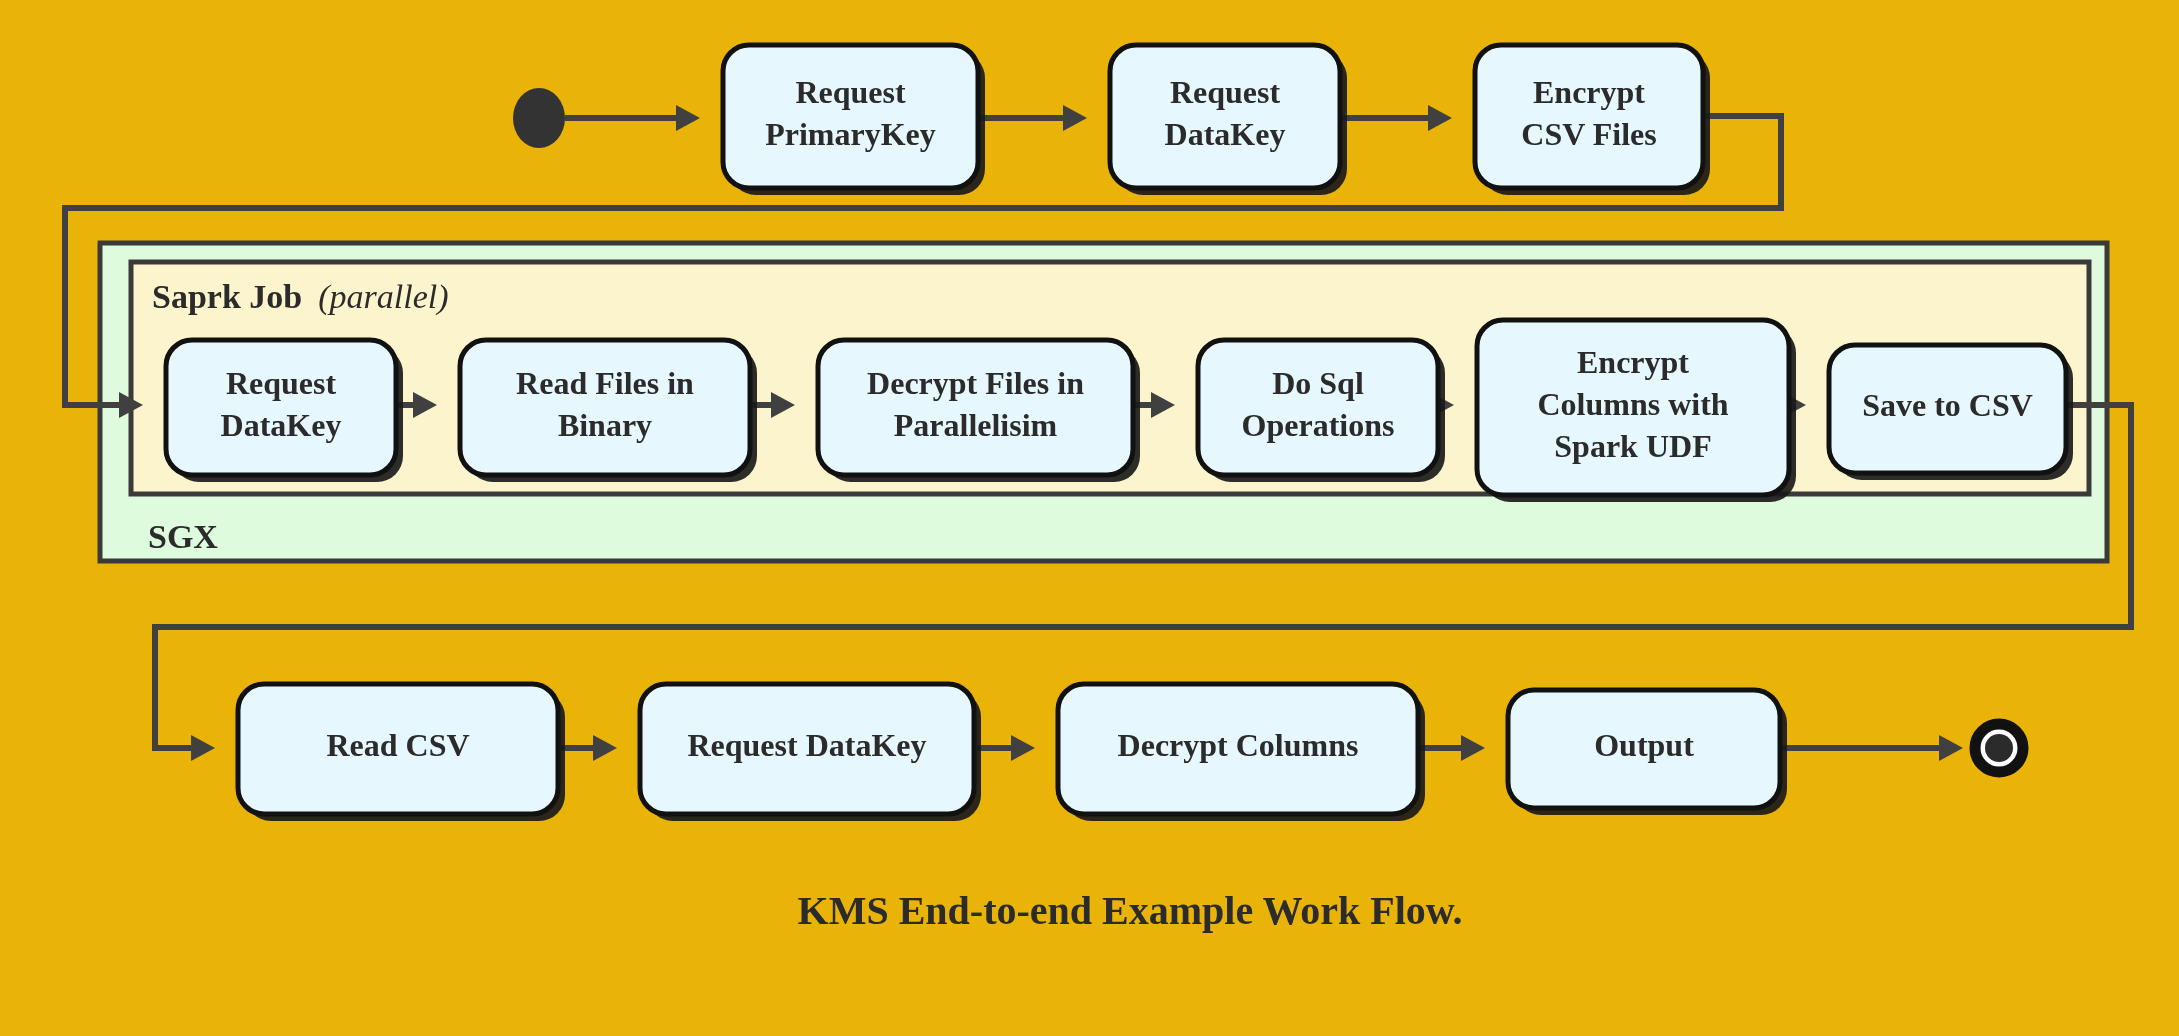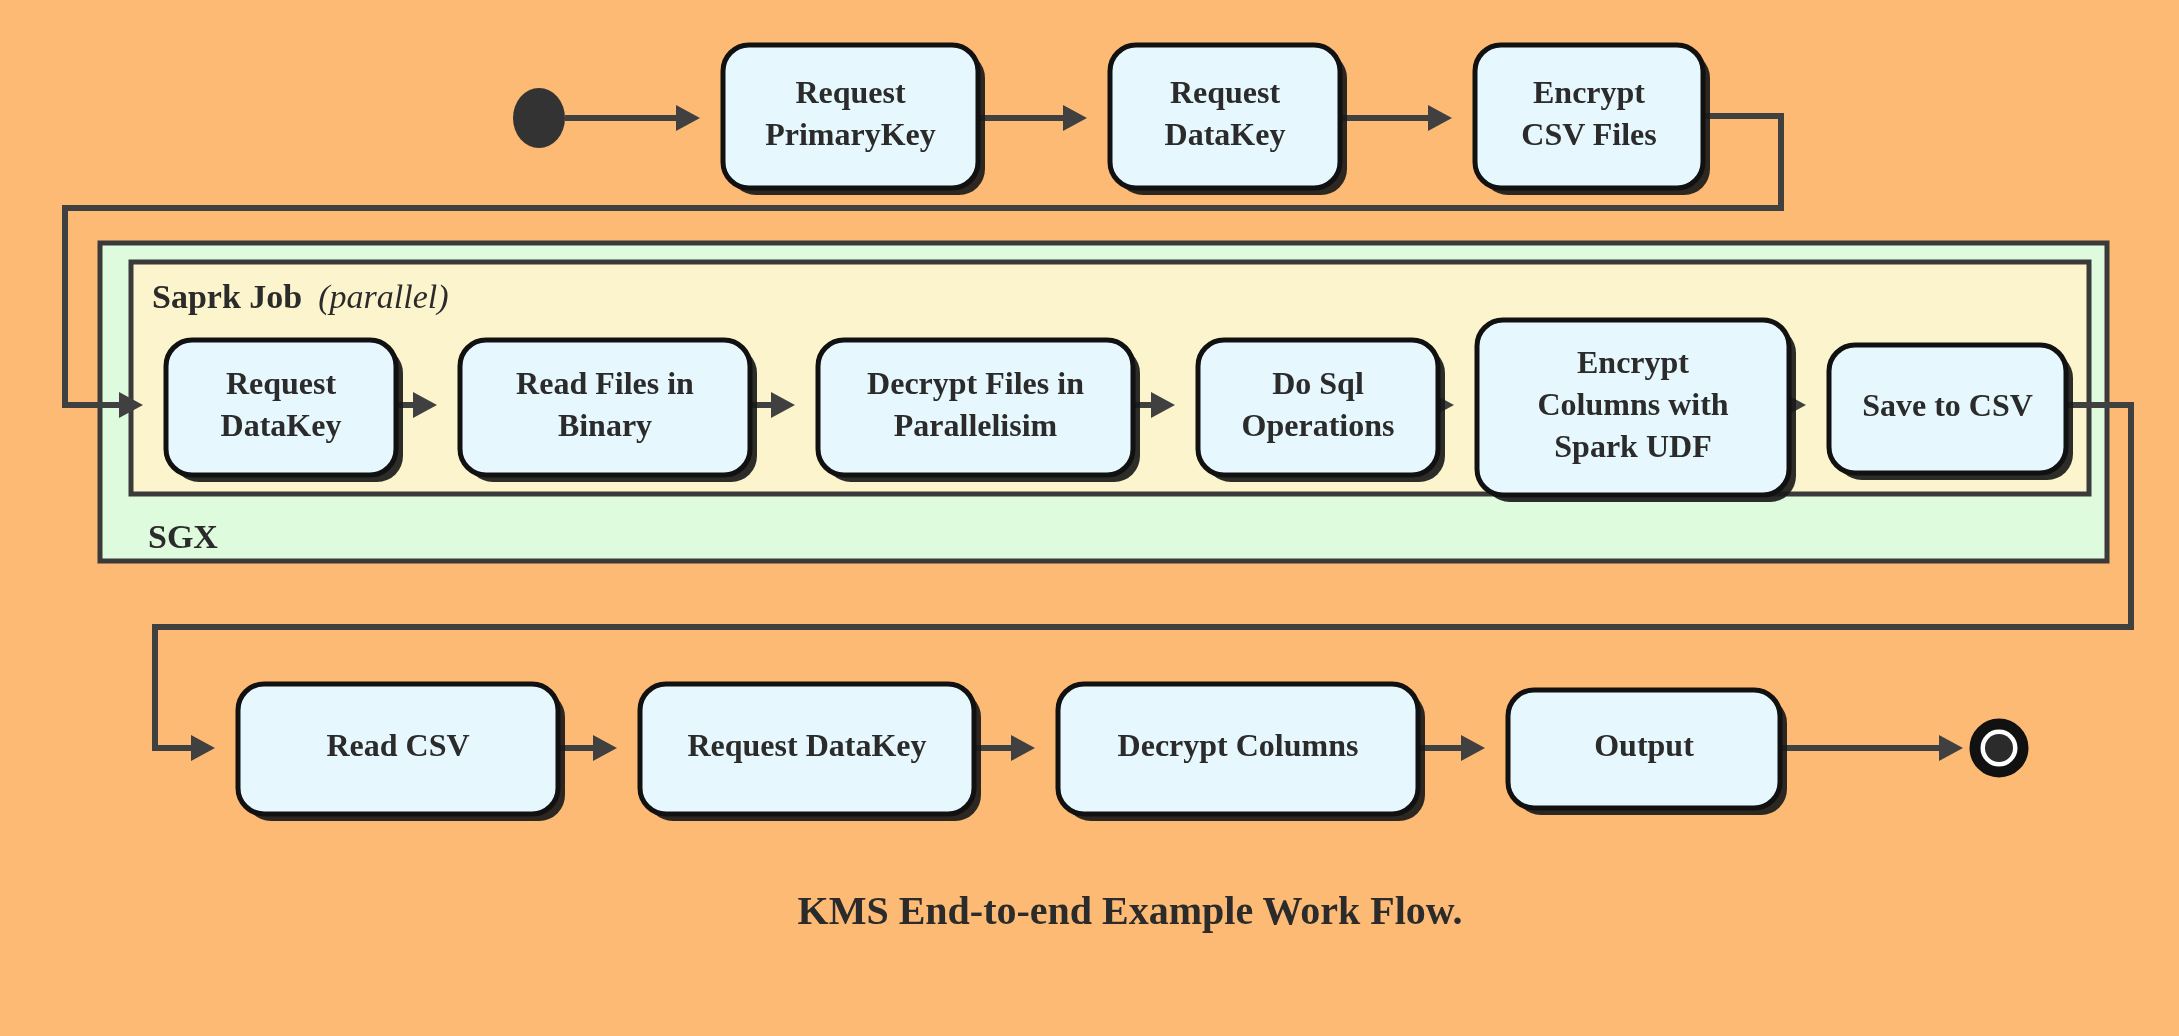--- a/index.html
+++ b/index.html
@@ -8,21 +8,21 @@
     padding: 0;
     background: #ffffff;
   }
   body {
     font-family: "Liberation Serif", "DejaVu Serif", serif;
   }
   #diagram-root {
     position: relative;
     width: 2179px;
     height: 1036px;
-    background: #fdba74;
+    background: #eab308;
     overflow: hidden;
   }
   svg.flow-canvas {
     position: absolute;
     top: 0;
     left: 0;
     width: 2179px;
     height: 1036px;
     display: block;
   }

